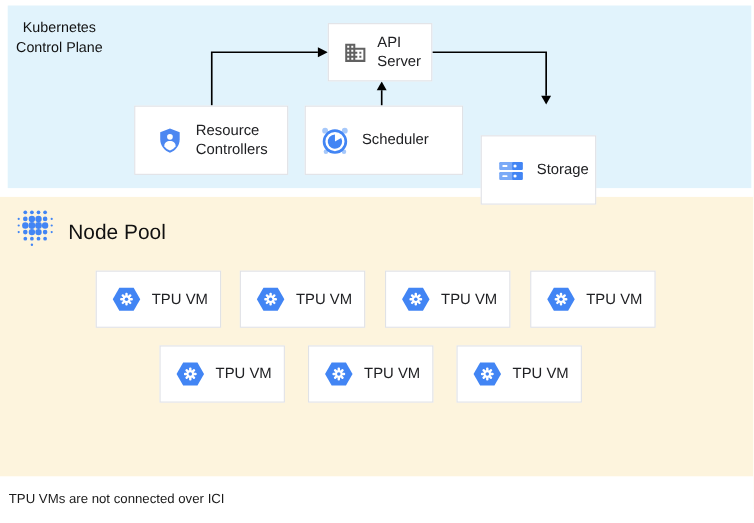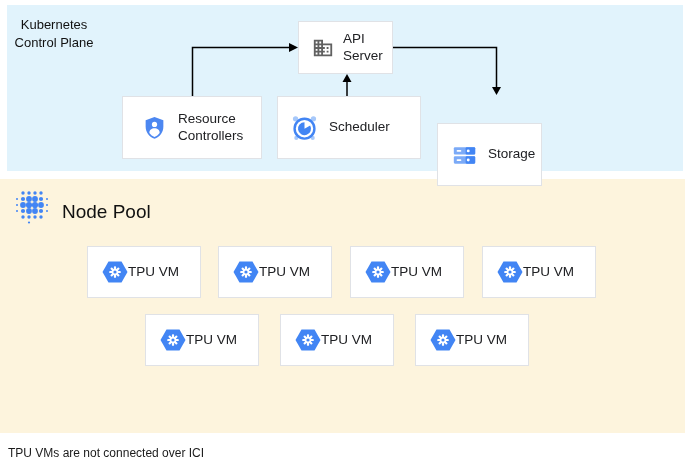--- a/index.html
+++ b/index.html
@@ -26,21 +26,21 @@
   .box-rc{left:122px;top:96px;width:140px;height:63px;padding-left:19px;}
   .box-rc .lbl{margin-left:11px;width:86px;}
   .box-sched{left:277px;top:96px;width:144px;height:63px;padding-left:12px;}
   .box-sched .lbl{margin-left:10px;}
   .box-storage{left:437px;top:96px;width:105px;height:63px;padding-left:13px;margin-top:27px;}
   .box-storage .lbl{margin-left:10px;}
   
   .np-header-icon{position:absolute;left:14px;top:188px;width:36px;height:40px;}
   .np-title{position:absolute;left:62px;top:201px;font-size:19px;color:#111;}
   .tpu-box{width:114px;height:52px;padding-left:14px;}
-  .tpu-box .lbl{}
+  .tpu-box .lbl{margin-left:10px;}
   .arrows{position:absolute;left:0;top:0;width:685px;height:475px;pointer-events:none;}
   .caption{position:absolute;left:8px;top:446px;font-size:12px;color:#1b1b1b;}
 </style>
 </head>
 <body>
 
 <div class="stage">
 
   <div class="panel control-plane"></div>
   <div class="panel node-pool"></div>

